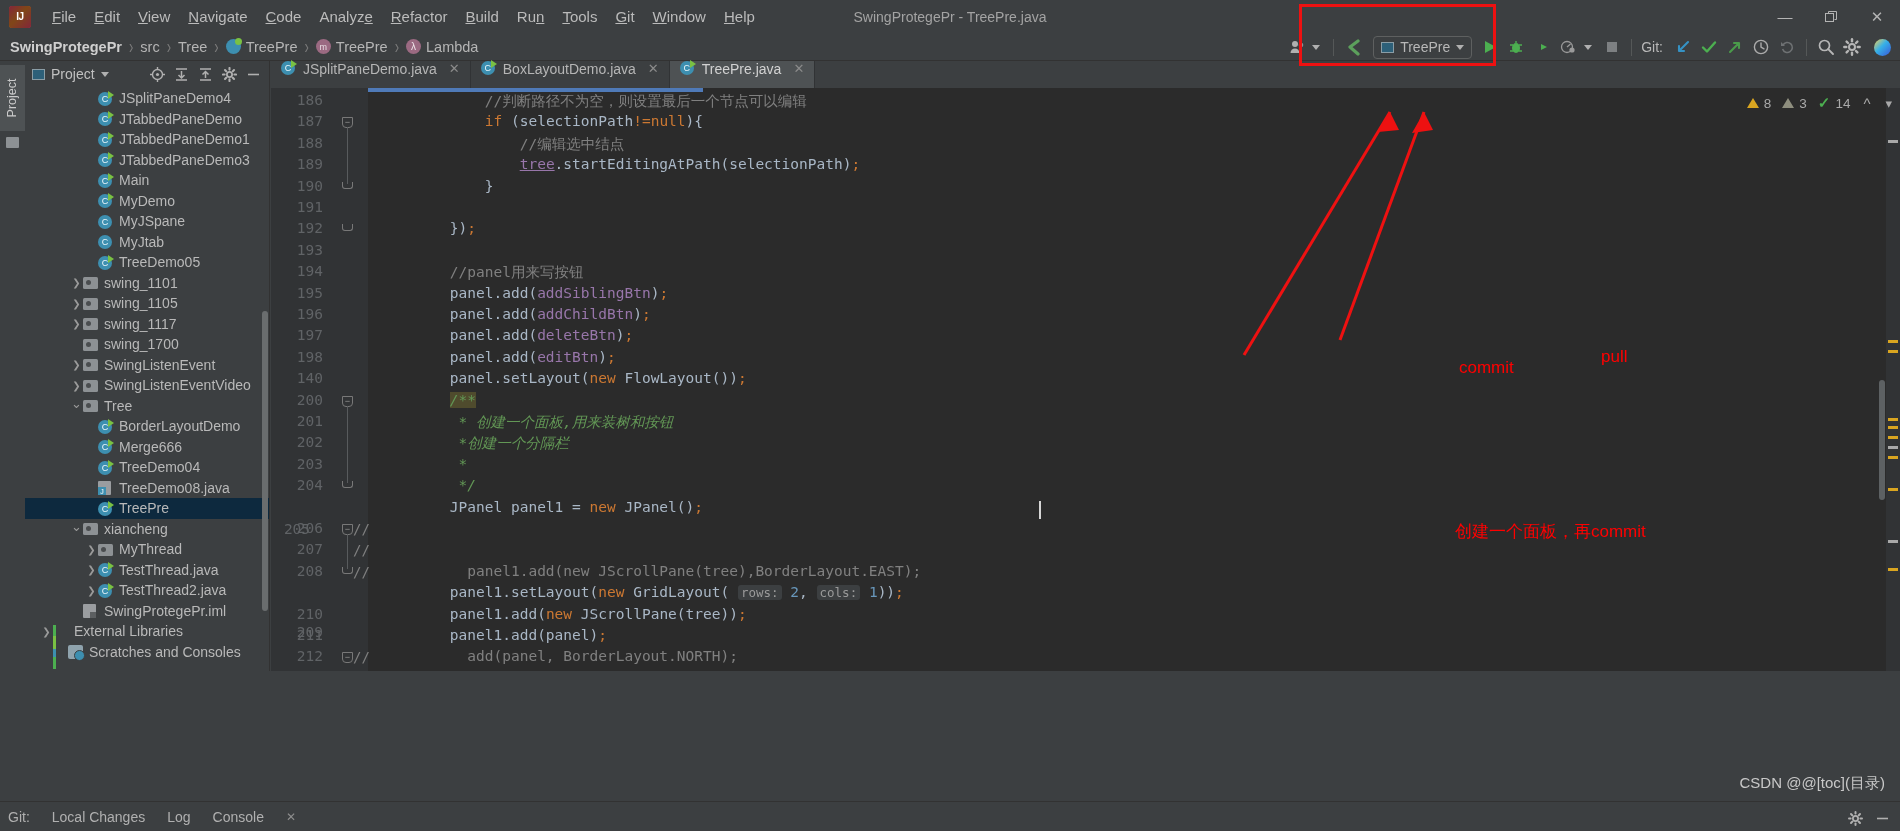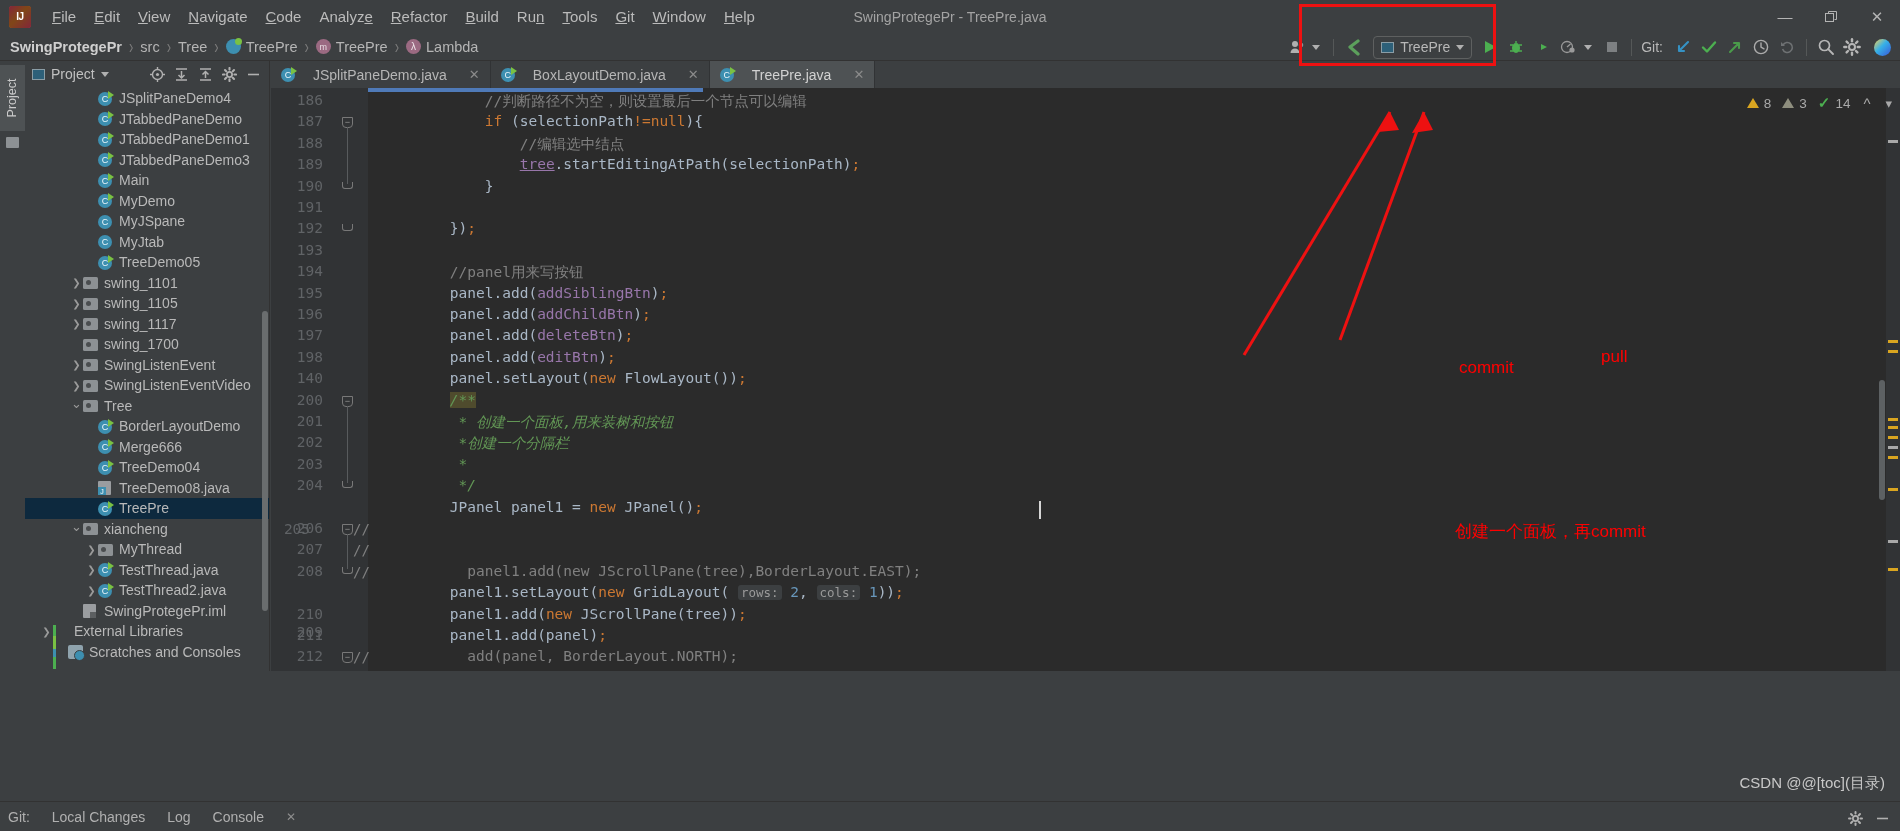--- a/index.html
+++ b/index.html
@@ -167,21 +167,21 @@
     position:absolute; right:1px; top:250px; width:6px; height:300px;
     background:#6a6d6e; border-radius:3px;
   }
 
   
   .tabs {
     position: absolute; left: 271px; top: 61px; right: 0; height: 27px;
     background: #3c3f41; display: flex; align-items: stretch;
   }
   .tab {
-    display:flex;align-items:center;gap:18px;padding:0 10px;font-size:14px;color:#b6b6b6;
+    display:flex;gap:8px;padding:0 10px;font-size:14px;color:#b6b6b6;
     border-right:1px solid #313335; position:relative;
   }
   .tab.active { background:#4e5254; color:#d2d2d2; }
   .tab .tclose{ color:#8b8b8b;font-size:13px;margin-left:4px; }
   .tab-ico{width:14px;height:14px;border-radius:50%;background:#3d8fb0;position:relative;flex:0 0 14px;}
   .tab-ico::before{content:"C";position:absolute;inset:0;display:flex;align-items:center;justify-content:center;font-size:9px;color:#eaf6fb;}
   .tab-ico::after{content:"";position:absolute;right:-2px;top:-1px;border-left:6px solid #7ac143;border-top:4px solid transparent;border-bottom:4px solid transparent;}
 
   
   .editor {

